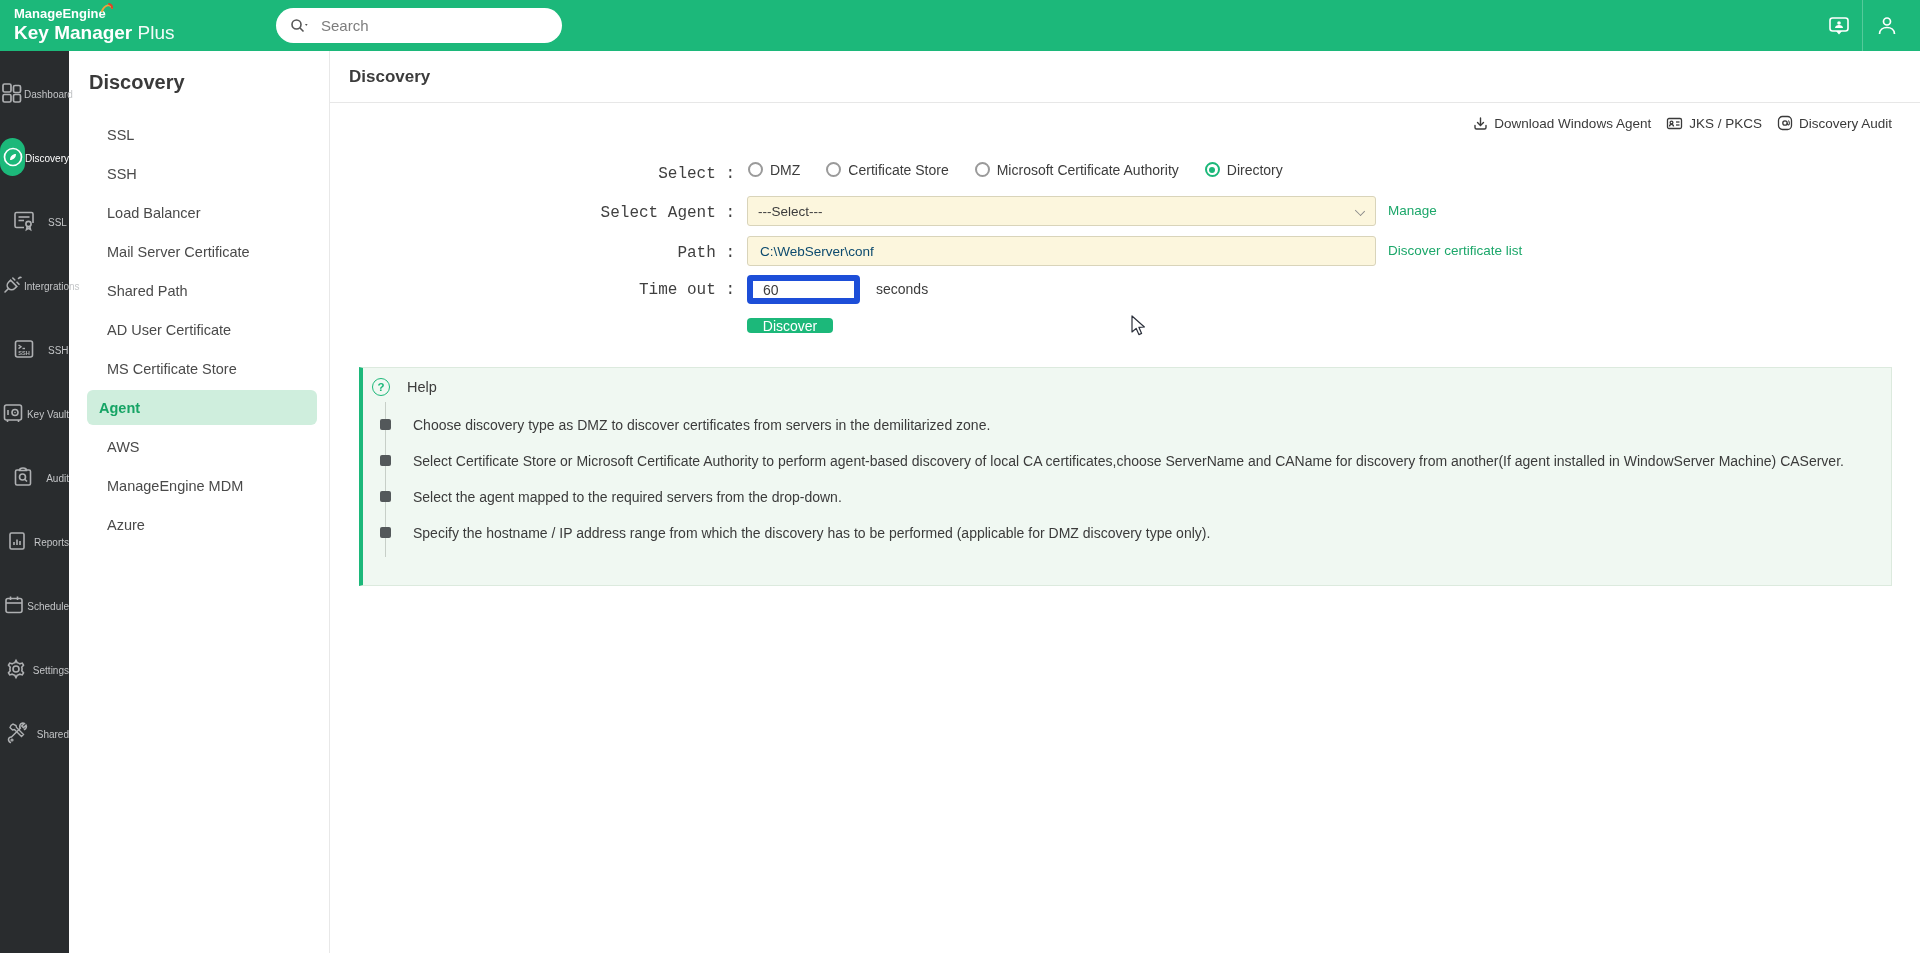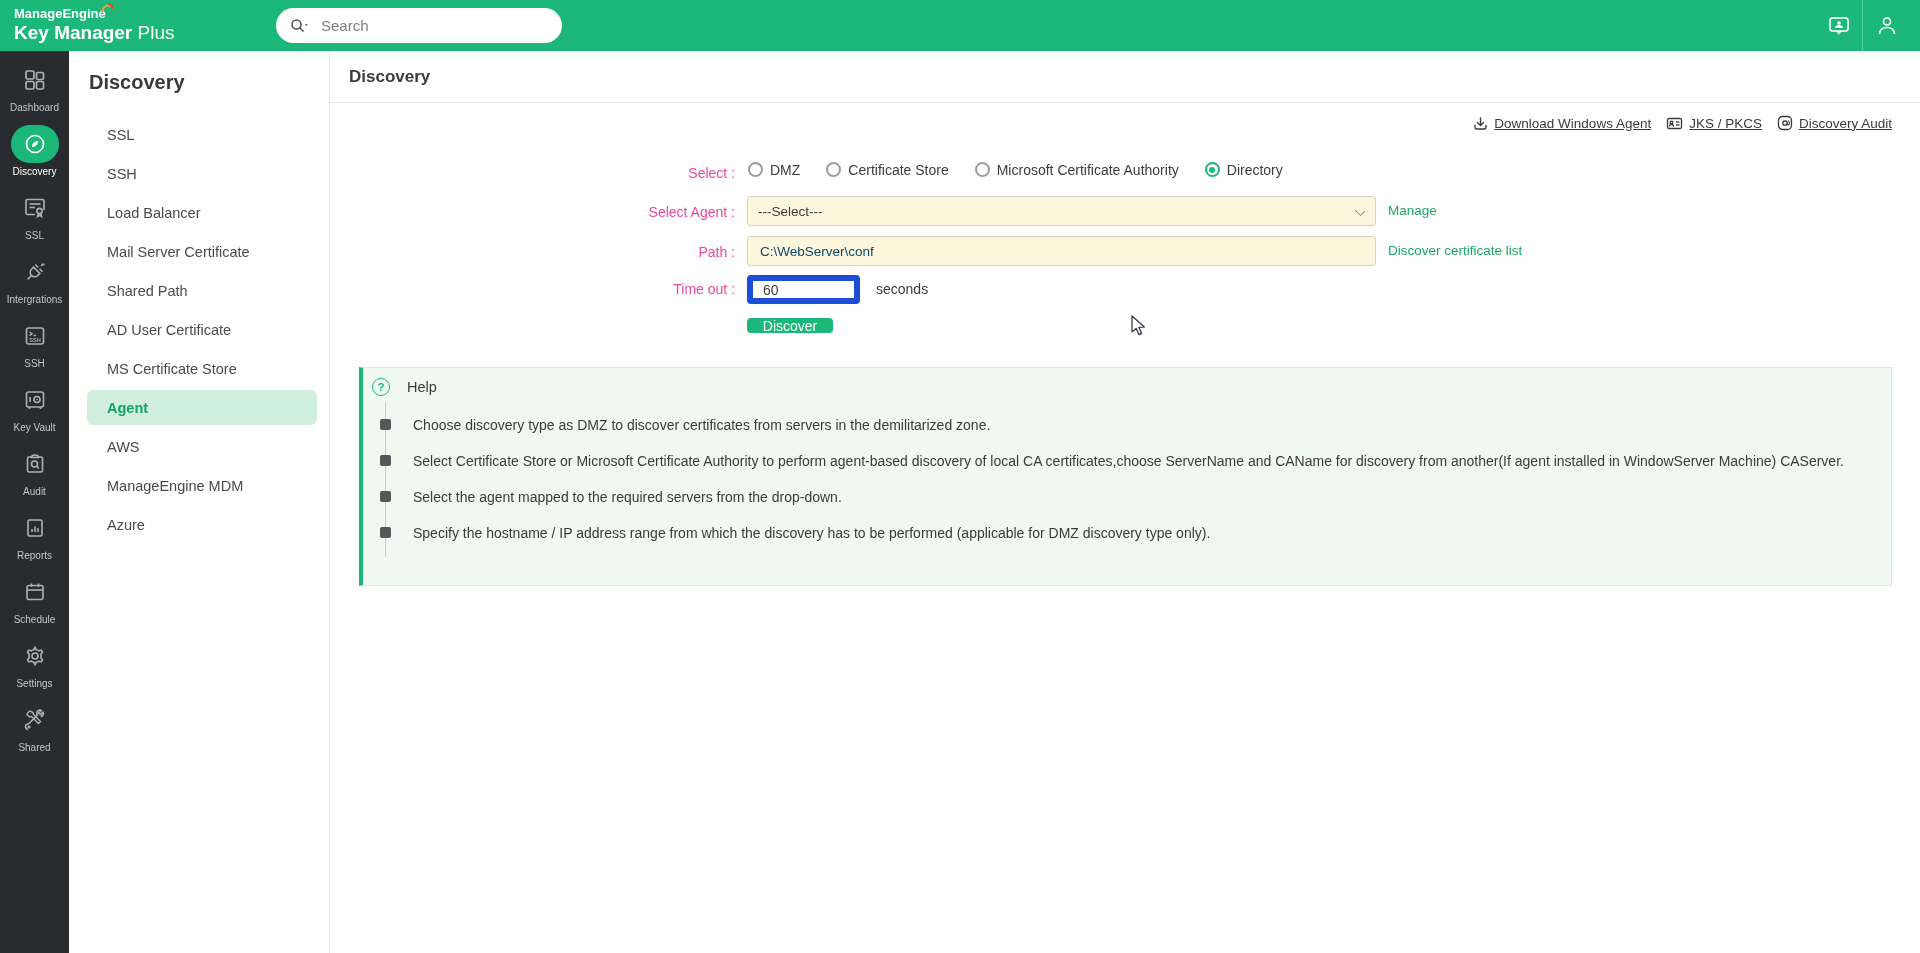--- a/index.html
+++ b/index.html
@@ -16,42 +16,42 @@
   .logo-l2 .l { font-weight:400; opacity:.95;margin-top:32px; }
   .search { position:absolute; left:276px; top:8px; width:286px; height:35px; background:#fff; border-radius:18px; display:flex; align-items:center; padding:0 14px; gap:11px; }
   .search input { border:none; outline:none; flex:1; font-size:15px; color:#333; background:transparent; }
   .search input::placeholder { color:#7d7d7d; }
   .hdr-right { position:absolute; right:10px; top:0; height:51px; display:flex; align-items:center; }
   .hdr-btn { width:47px; height:51px; display:flex; align-items:center; justify-content:center; cursor:pointer; }
   .hdr-sep { width:1px; height:51px; background:rgba(255,255,255,.25); }
 
   
   .rail { position:absolute; top:51px; left:0; width:69px; height:902px; background:#292c2e; padding-top:10px; z-index:4; }
-  .rail-item { height:64px; display:flex; flex-direction:column; align-items:center; cursor:pointer; }
+  .rail-item { height:64px; display:flex; align-items:center; cursor:pointer; }
   .iconwrap { width:48px; height:38px; display:flex; align-items:center; justify-content:center; border-radius:19px; }
   .rail-item.active .iconwrap { background:#1cb87a; }
   .rail-label { font-size:10px; color:#c3c5c7; margin-top:3px; white-space:nowrap; }
   .rail-item.active .rail-label { color:#fff; }
   .rail svg { stroke:#aeb0b2; }
   .rail-item.active svg { stroke:#fff; }
 
   
   .sidebar { position:absolute; top:51px; left:69px; width:261px; height:902px; background:#fff; border-right:1px solid #e8e8e8; }
   .sidebar-title { font-size:20px; font-weight:600; color:#3a3a3a; padding:20px 0 0 20px; }
   .side-list { margin-top:21px; }
   .side-item { height:39px; display:flex; align-items:center; padding-left:38px; font-size:14.5px; color:#4a4a4a; cursor:pointer; }
-  .side-item.selected { margin:2px 12px 2px 18px; height:35px; padding-left:20px; background:#cfeedd; border-radius:6px; color:#16a465; font-weight:bold; }
+  .side-item.selected { margin:2px 12px 2px 18px; height:35px; padding-left:12px; background:#cfeedd; border-radius:6px; color:#16a465; font-weight:bold; }
 
   
   .main { position:absolute; top:51px; left:330px; width:1590px; height:902px; background:#fff; }
   .main-title { height:52px; display:flex; align-items:center; padding-left:19px; font-size:17px; font-weight:600; color:#3c3c3c; border-bottom:1px solid #e7e7e7; }
   .actions { position:absolute; top:64px; right:28px; display:flex; align-items:center; gap:15px; }
-  .action { display:flex; align-items:center; gap:6px; font-size:13.5px; color:#3a3a3a; cursor:pointer; white-space:nowrap;text-decoration:underline; }
-
-  .flabel { position:absolute; left:0; width:405px; text-align:right; font-size:14px; color:#ec4899; }
+  .action { display:flex; align-items:center; gap:6px; font-size:13.5px; color:#3a3a3a; cursor:pointer; white-space:nowrap; }
+
+  .flabel { position:absolute; left:0; width:405px; text-align:right; font-size:16px; color:#404040;font-family:Liberation Mono, monospace; }
   .radio-row { position:absolute; left:418px; top:111px; display:flex; gap:26px; align-items:center; }
   .radio-opt { display:flex; align-items:flex-start; gap:7px; font-size:14px; color:#3c3c3c; cursor:pointer; }
   .rdot { width:15px; height:15px; border:2px solid #9a9a9a; border-radius:50%; background:#fff; position:relative; flex:none; }
   .radio-opt.sel .rdot { border-color:#1cb87a; }
   .radio-opt.sel .rdot::after { content:""; position:absolute; left:2.5px; top:2.5px; width:6px; height:6px; border-radius:50%; background:#1cb87a; }
 
   .sel-box { position:absolute; left:417px; top:145px; width:629px; height:30px; background:#fcf6dd; border:1px solid #d9d4ba; border-radius:3px; display:flex; align-items:center; padding:0 28px 0 10px; font-size:13.5px; color:#3c3c3c; cursor:pointer; }
   .chev { position:absolute; right:11px; top:10px; width:8px; height:8px; border-right:1.5px solid #8a8a8a; border-bottom:1.5px solid #8a8a8a; transform:rotate(45deg) scale(1,.8); }
   .txt-box { position:absolute; left:417px; top:185px; width:629px; height:30px; background:#fcf6dd; border:1px solid #d9d4ba; border-radius:3px; font-size:13.5px; color:#0c4a6e; padding:0 12px; outline:none; }
   .small-box { position:absolute; left:417px; top:224px; width:113px; height:29px; background:#fff; border:6px solid #1d4ed8; border-radius:4px; font-size:14px; color:#3c3c3c; padding:0 10px; outline:none; }

